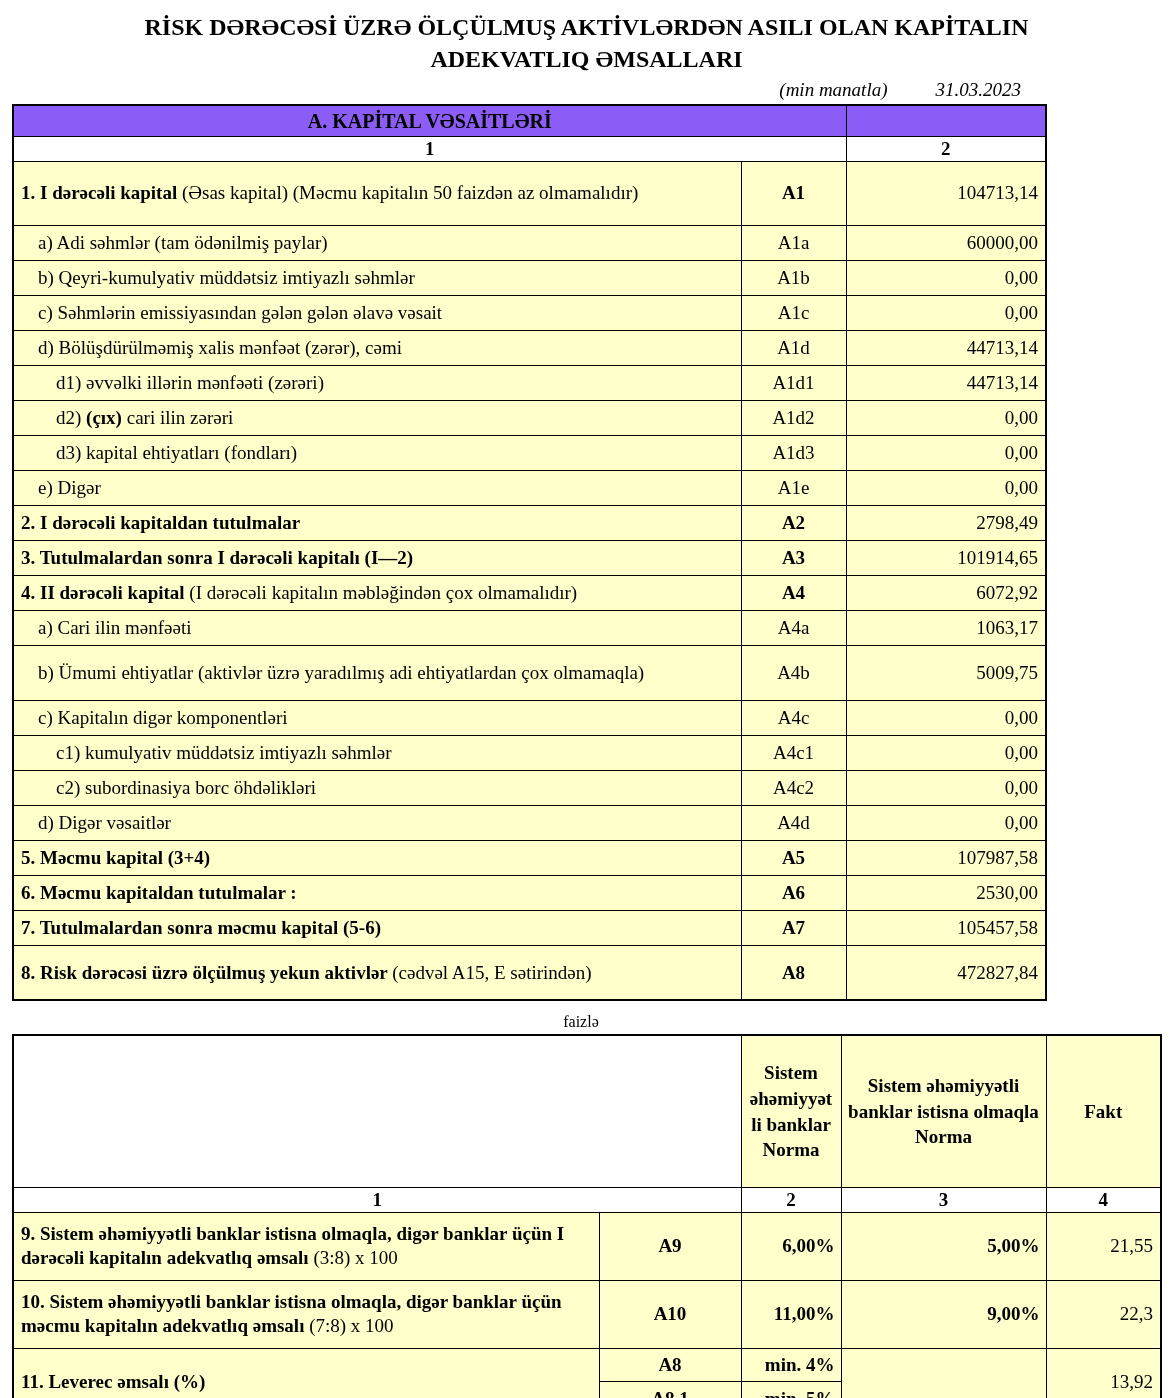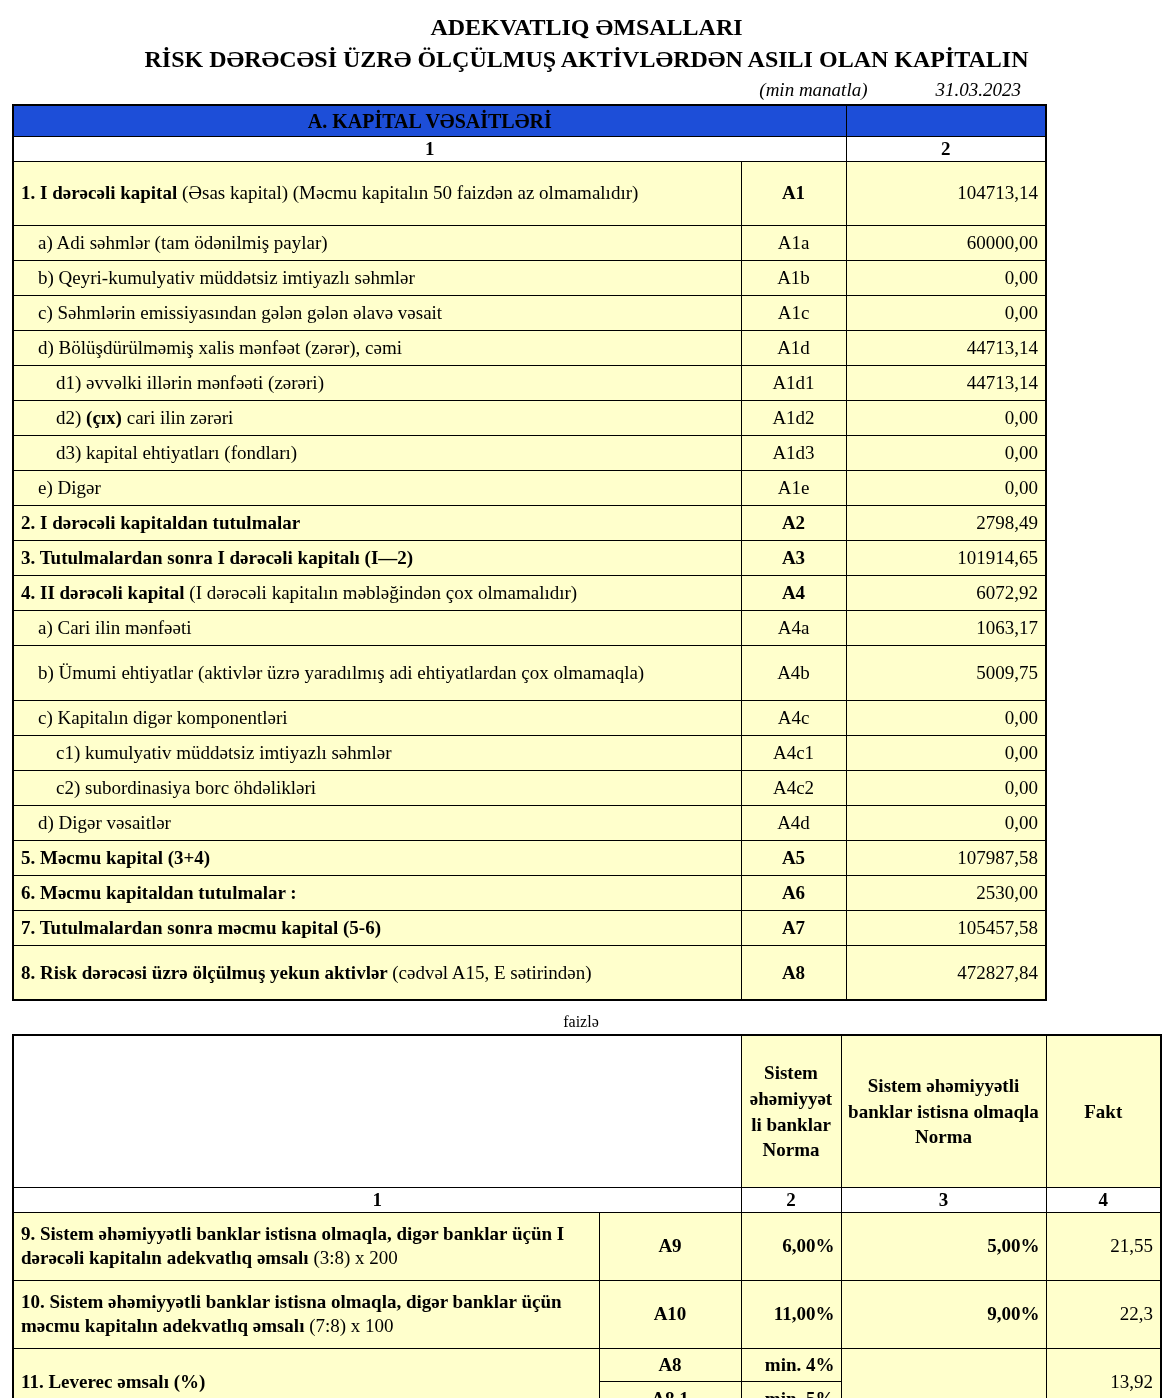--- a/index.html
+++ b/index.html
@@ -12,30 +12,30 @@
   }
   .page { width: 1173px; min-height: 1398px; position: relative; }
 
   .title-block { text-align: center; font-weight: bold; font-size: 24px; line-height: 1.32; padding-top: 12px; }
 
   .meta-row {
     width: 1033px; margin: 4px 0 3px 12px;
     display: flex; justify-content: flex-end; align-items: baseline;
     font-style: italic; font-size: 19px;
   }
-  .meta-row .unit { margin-right: 68px; text-align: center; }
+  .meta-row .unit { margin-right: 48px; text-align: center; }
   .meta-row .date { margin-right: 24px; }
 
   table { border-collapse: collapse; table-layout: fixed; }
   td { border: 1px solid #000; font-size: 19px; vertical-align: middle; padding: 2px 6px; }
   .b { font-weight: bold; }
 
   
   .cap-table { width: 1033px; margin-left: 12px; border: 2px solid #000; }
-  .cap-table .hdr-row td { background: #1d4ed8; text-align: center; font-weight: bold; font-size: 20px; height: 31px; margin-left: 44px; }
+  .cap-table .hdr-row td { background: #8b5cf6; text-align: center; font-weight: bold; font-size: 20px; height: 31px; margin-left: 44px; }
   .cap-table .num-row td { background: #ffffff; text-align: center; font-weight: bold; height: 25px; padding: 0 6px; }
   .cap-table tbody td { background: #ffffcc; height: 35px; }
   .cap-table tbody tr.h-tall td { height: 64px; }
   .cap-table tbody tr.h-mid td { height: 55px; }
   .cap-table td.desc { text-align: left; }
   .cap-table td.ind-0 { padding-left: 7px; margin-top: 25px; }
   .cap-table td.ind-1 { padding-left: 24px; }
   .cap-table td.ind-2 { padding-left: 42px; }
   .cap-table td.code { text-align: center; }
   .cap-table td.val { text-align: right; padding-right: 7px; }
@@ -56,22 +56,22 @@
   .ratio-table td.val { text-align: right; padding-right: 7px; }
   .ratio-table td.sub { height: 22px; padding-top: 0; padding-bottom: 0; }
   .ratio-table td.white { background: #ffffff; }
 </style>
 </head>
 <body>
 
 <div class="page">
 
   <div class="title-block">
+    <div>RİSK DƏRƏCƏSİ ÜZRƏ ÖLÇÜLMUŞ AKTİVLƏRDƏN ASILI OLAN KAPİTALIN</div>
     <div>ADEKVATLIQ ƏMSALLARI</div>
-    <div>RİSK DƏRƏCƏSİ ÜZRƏ ÖLÇÜLMUŞ AKTİVLƏRDƏN ASILI OLAN KAPİTALIN</div>
   </div>
 
   <div class="meta-row">
     <span class="unit">(min manatla)</span>
     <span class="date">31.03.2023</span>
   </div>
 
   <table class="cap-table">
     <colgroup>
       <col style="width:728px">
@@ -221,21 +221,21 @@
       </tr>
       <tr class="num-row2">
         <td colspan="2">1</td>
         <td>2</td>
         <td>3</td>
         <td>4</td>
       </tr>
     </thead>
     <tbody class="data">
       <tr>
-        <td class="desc"><span class="b">9. Sistem əhəmiyyətli banklar istisna olmaqla, digər banklar üçün I dərəcəli kapitalın adekvatlıq əmsalı </span><span>(3:8) x 200</span></td>
+        <td class="desc"><span class="b">9. Sistem əhəmiyyətli banklar istisna olmaqla, digər banklar üçün I dərəcəli kapitalın adekvatlıq əmsalı </span><span>(3:8) x 100</span></td>
         <td class="code b">A9</td>
         <td class="ctr b">6,00%</td>
         <td class="ctr b">5,00%</td>
         <td class="val">21,55</td>
       </tr>
       <tr>
         <td class="desc"><span class="b">10. Sistem əhəmiyyətli banklar istisna olmaqla, digər banklar üçün məcmu kapitalın adekvatlıq əmsalı </span><span>(7:8) x 100</span></td>
         <td class="code b">A10</td>
         <td class="ctr b">11,00%</td>
         <td class="ctr b">9,00%</td>

